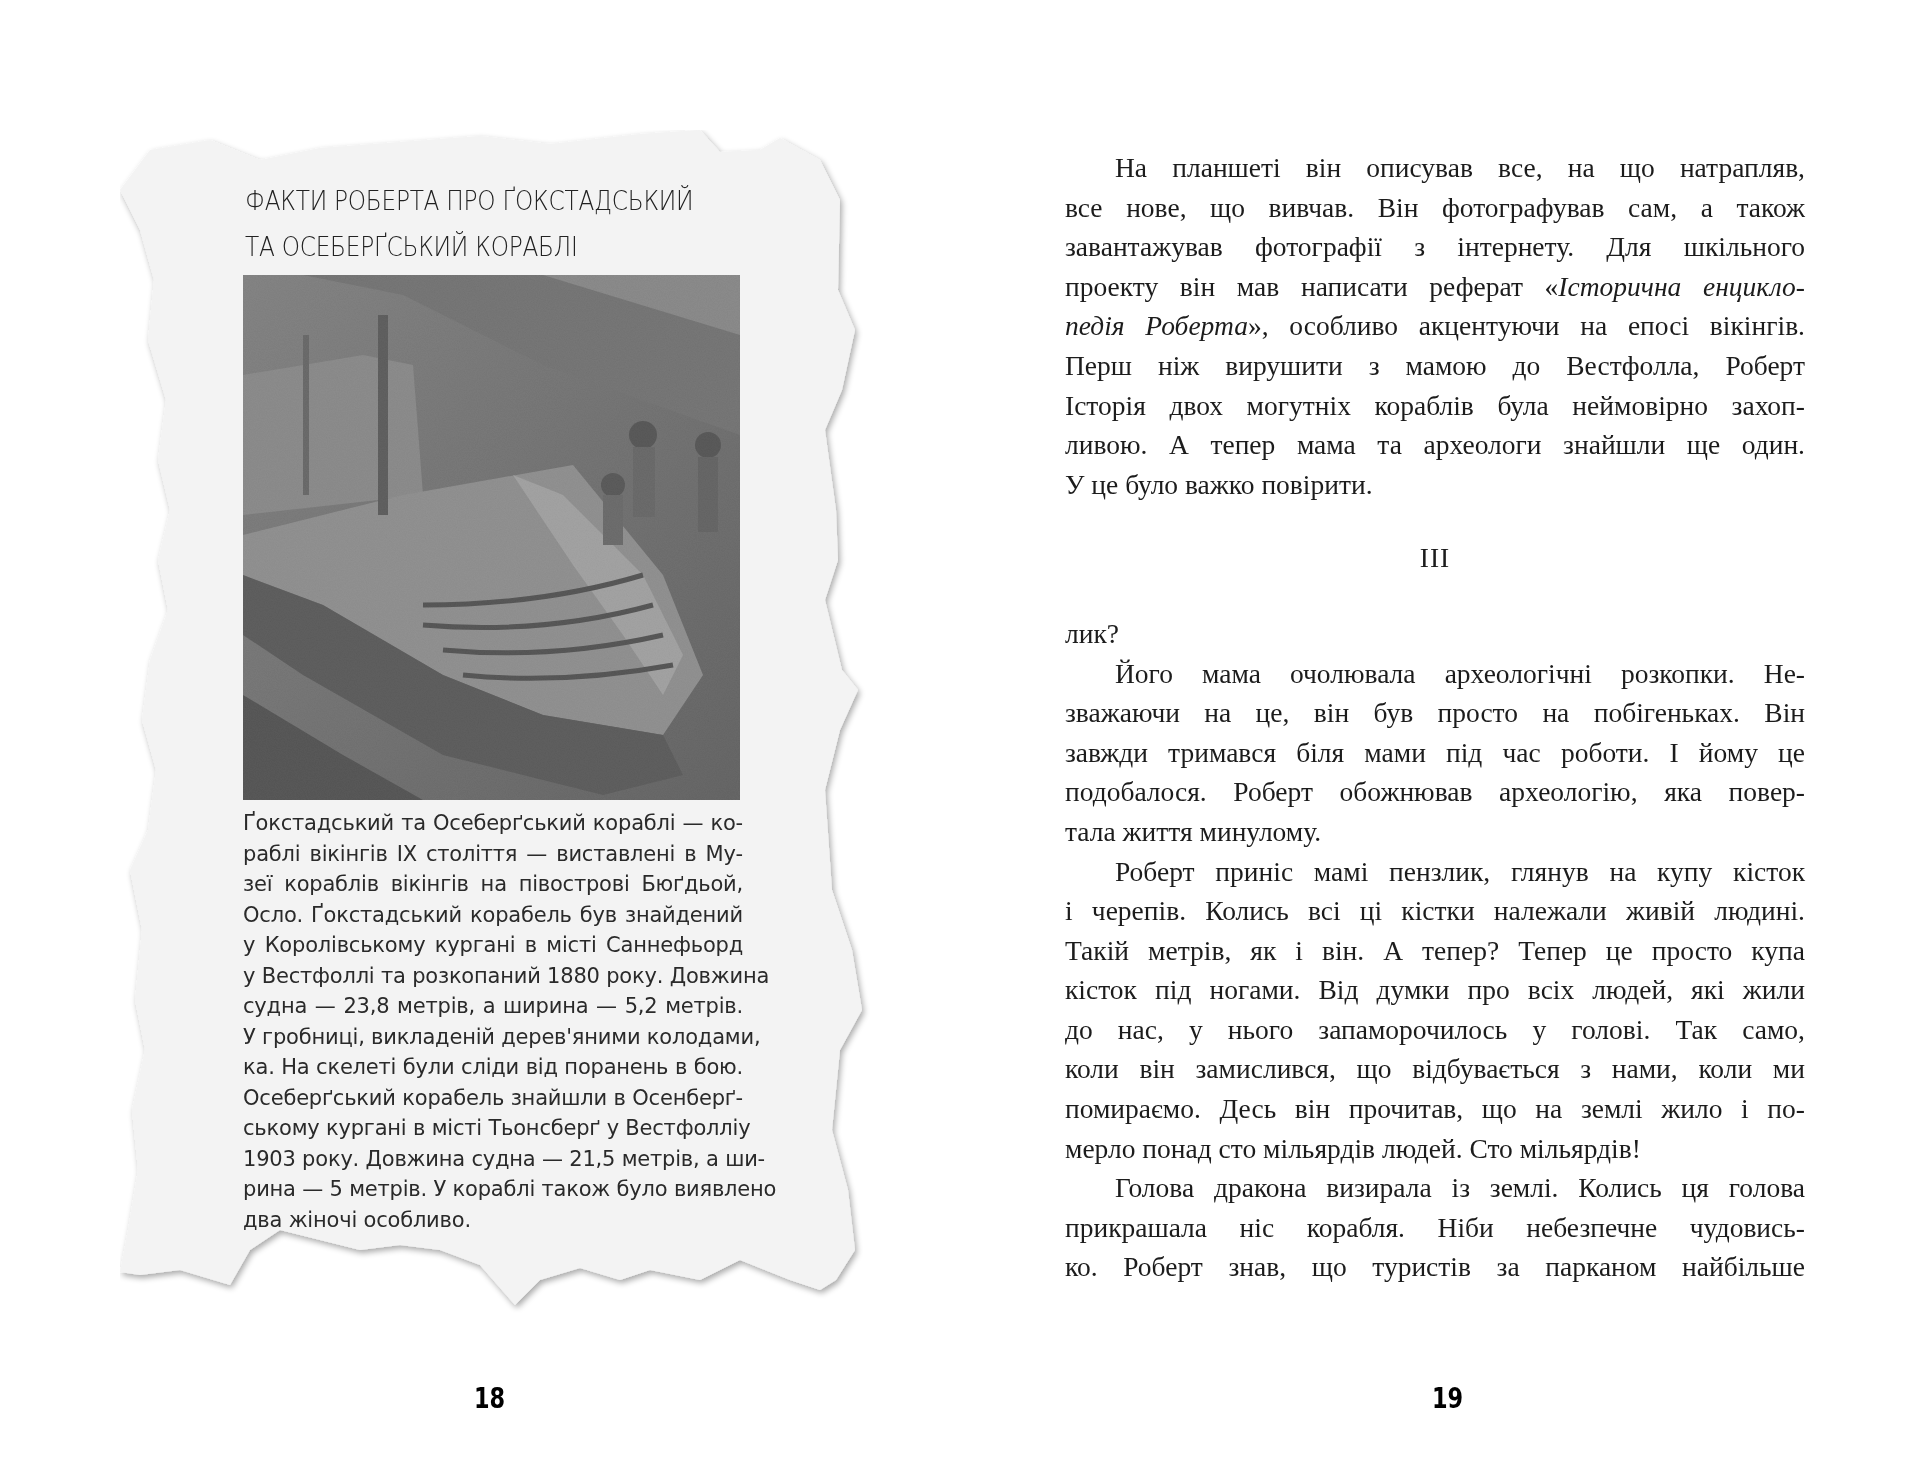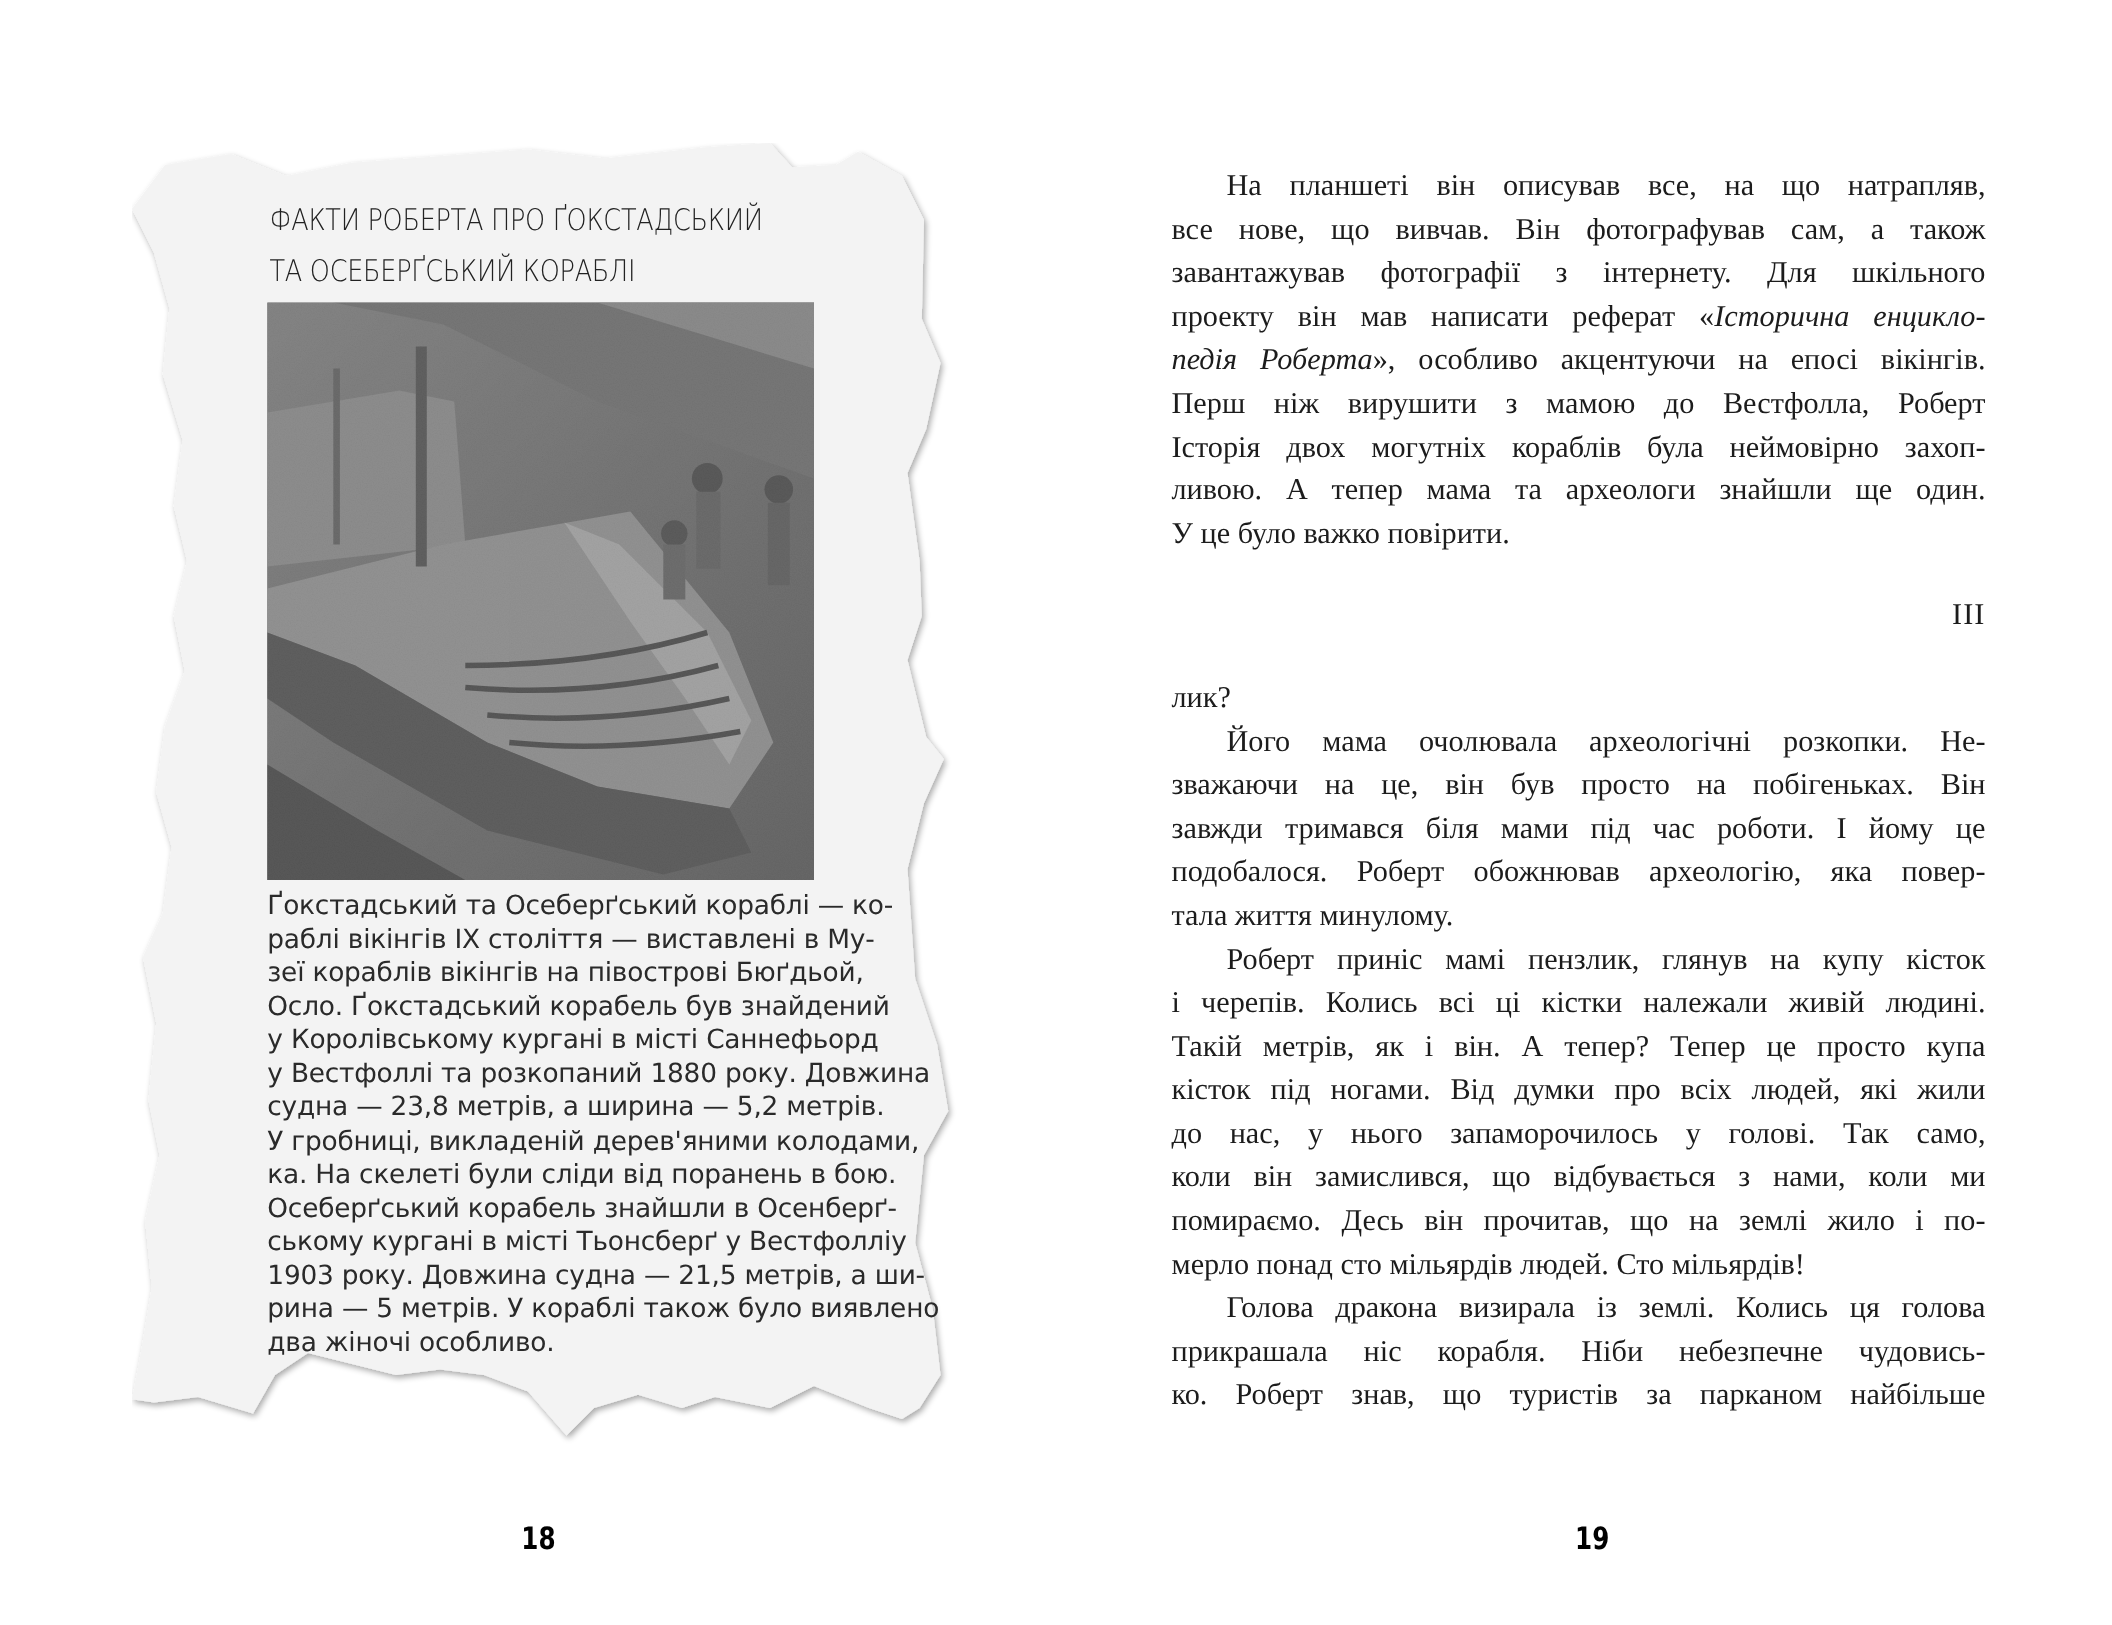--- a/index.html
+++ b/index.html
@@ -22,36 +22,36 @@
     transform:scaleX(0.86); transform-origin:left top; width:620px;
   }
   .photo {
     position:absolute; left:243px; top:275px; width:497px; height:525px;
     background:#6f6f6f; overflow:hidden;
   }
   .photo svg { width:100%; height:100%; display:block; }
 
   .caption {
     position:absolute; left:243px; top:808px; width:500px;
-    font-family:"DejaVu Sans", sans-serif; font-size:24px; line-height:30.5px;
+    font-family:"DejaVu Sans", sans-serif; font-size:21px; line-height:30.5px;
     color:#2a2a2a; text-align:justify; letter-spacing:-0.2px;
   }
   .caption-line { display:block; white-space:nowrap; text-align-last:justify; }
   .caption-line.last { text-align-last:left; }
 
   .body-text {
     position:absolute; left:1065px; top:148px; width:740px;
     font-family:"Liberation Serif", serif; font-size:27.5px; line-height:39.6px;
     color:#1c1c1c;
   }
   .line { display:block; white-space:nowrap; text-align:justify; text-align-last:justify;font-family:Liberation Serif, serif; }
   .line.indent { padding-left:50px; }
   .line.end { text-align-last:left; }
   .line em { font-style:italic; }
-  .section-num { display:block; text-align:right; margin:34px 0 36px 0; letter-spacing:1px; }
+  .section-num { display:block; text-align:center; margin:34px 0 36px 0; letter-spacing:1px; }
 
   .page-number {
     position:absolute; top:1382px; font-family:"DejaVu Sans", sans-serif;
     font-weight:bold; font-size:28px; color:#000; transform:scaleX(0.8);
   }
 </style>
 </head>
 <body>
 
 <div class="page page-left">

